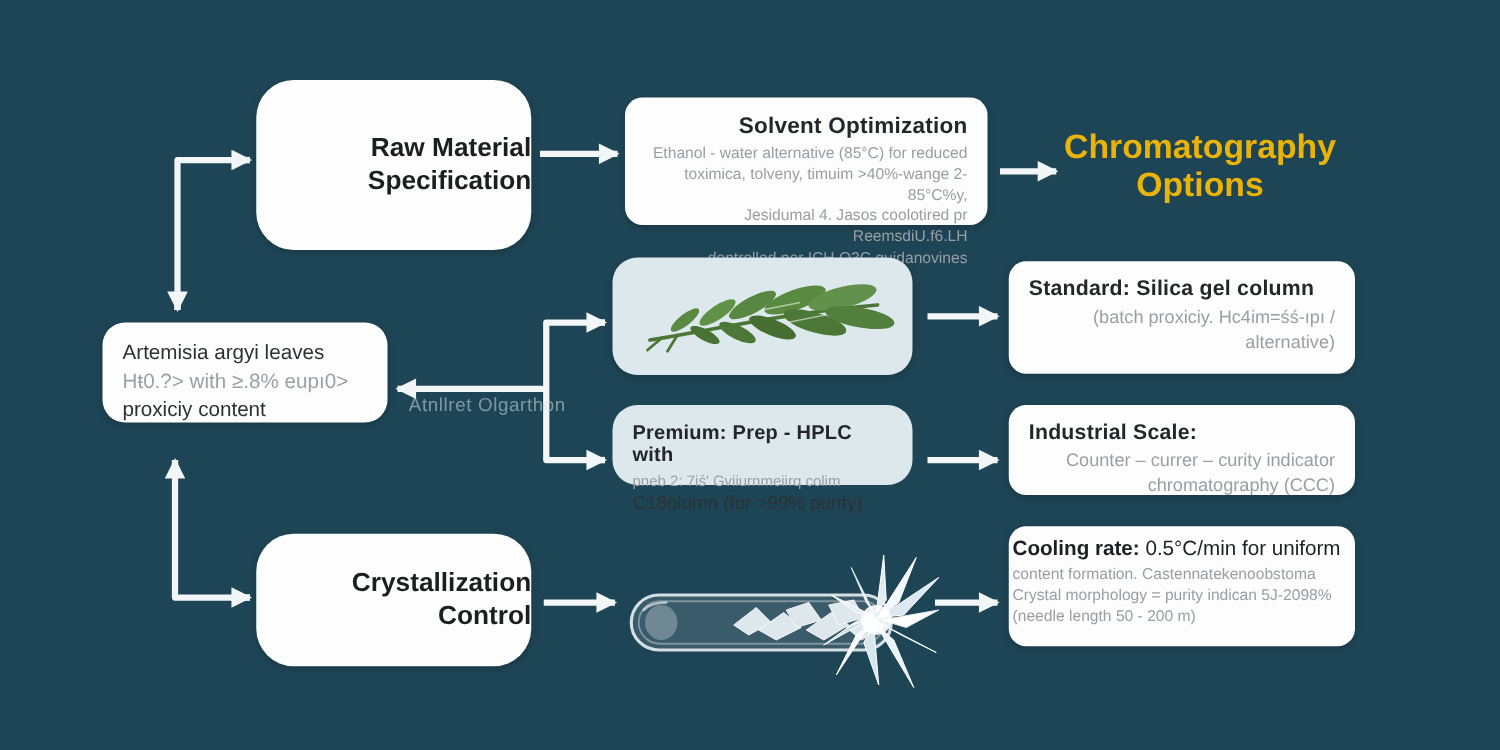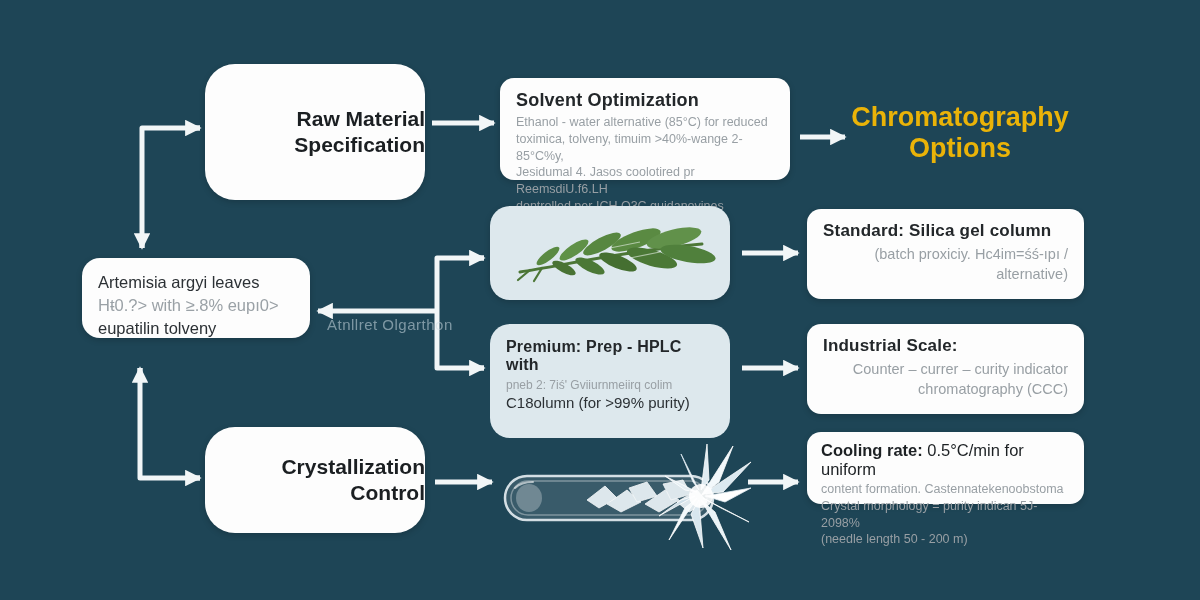--- a/index.html
+++ b/index.html
@@ -15,35 +15,35 @@
     box-shadow:0 2px 6px rgba(0,0,0,0.18);}
   .detail-node{border-radius:14px;padding:10px 16px;box-shadow:0 2px 6px rgba(0,0,0,0.18);}
   .soft-node{border-radius:20px;box-shadow:0 2px 6px rgba(0,0,0,0.18);}
 
   .node-title{font-size:18px;font-weight:700;color:#23272a;letter-spacing:.2px;margin:2px 0 3px 0;}
   .node-line{font-size:12.5px;color:#989fa4;line-height:1.34;}
   .node-line.lg{font-size:14.5px;line-height:1.38;text-align:right;}
   .dark-line{color:#2c3135;}
 
   #raw-material-box{left:205px;top:64px;width:220px;height:136px;}
-  #solvent-box{left:500px;top:78px;width:290px;height:102px;}
+  #solvent-box{left:500px;top:78px;width:290px;height:102px;text-align:right;}
   #chromatography-heading{position:absolute;left:828px;top:102px;width:264px;text-align:center;
     color:#eab308;font-size:27px;font-weight:700;line-height:1.15;}
   #artemisia-box{left:82px;top:258px;width:228px;height:80px;border-radius:18px;
     padding:13px 16px;font-size:16.5px;line-height:1.4;color:#2c3135;box-shadow:0 2px 6px rgba(0,0,0,0.18);}
   #artemisia-box .garbled{color:#9aa1a6;}
   #leaf-box{left:490px;top:206px;width:240px;height:94px;}
   #standard-box{left:807px;top:209px;width:277px;height:90px;}
-  #premium-box{left:490px;top:324px;width:240px;height:114px;border-radius:20px;padding:12px 16px;}
+  #premium-box{left:490px;top:324px;width:240px;height:64px;border-radius:20px;padding:12px 16px;}
   #premium-box .t{font-size:16px;}
   #premium-box .g{font-size:12px;}
   #premium-box .d{font-size:15px;}
-  #industrial-box{left:807px;top:324px;width:277px;height:90px;}
+  #industrial-box{left:807px;top:324px;width:277px;height:72px;}
   #crystallization-box{left:205px;top:427px;width:220px;height:106px;}
-  #cooling-box{left:807px;top:432px;width:277px;height:72px;padding:9px 14px;}
+  #cooling-box{left:807px;top:421px;width:277px;height:96px;padding:9px 3px;}
   #cooling-box .headline{font-size:16.5px;color:#1d2124;margin-bottom:2px;}
   #cooling-box .headline b{font-weight:700;}
   #test-tube-wrap{position:absolute;left:495px;top:438px;width:258px;height:118px;}
 
   #arrow-label{position:absolute;left:327px;top:316px;font-size:15px;letter-spacing:.5px;
     color:rgba(205,220,228,0.55);}
 
   svg{display:block;}
   #arrow-layer{position:absolute;left:0;top:0;pointer-events:none;}
 </style>
@@ -101,21 +101,21 @@
   </div>
 
   <div id="chromatography-heading">
     <div>Chromatography</div>
     <div>Options</div>
   </div>
 
   <div class="box white" id="artemisia-box">
     <div>Artemisia argyi leaves</div>
     <div class="garbled">Hŧ0.?&gt; with ≥.8% eupı0&gt;</div>
-    <div>eupatilin tolveny</div>
+    <div>proxiciy content</div>
   </div>
 
   <div class="box blue soft-node" id="leaf-box">
     <svg width="240" height="94" viewBox="0 0 240 94">
       <g>
         <path d="M30,66 C70,60 140,44 212,38" stroke="#4c7636" stroke-width="3" fill="none" stroke-linecap="round"></path>
         <path d="M40,64 L28,74" stroke="#4c7636" stroke-width="2.2" fill="none" stroke-linecap="round"></path>
         <path d="M52,62 L44,75" stroke="#4c7636" stroke-width="2.2" fill="none" stroke-linecap="round"></path>
         <ellipse cx="58" cy="50" rx="14" ry="4.5" fill="#5a8a42" transform="rotate(-38 58 50)"></ellipse>
         <ellipse cx="74" cy="62" rx="13" ry="4.5" fill="#497334" transform="rotate(28 74 62)"></ellipse>

